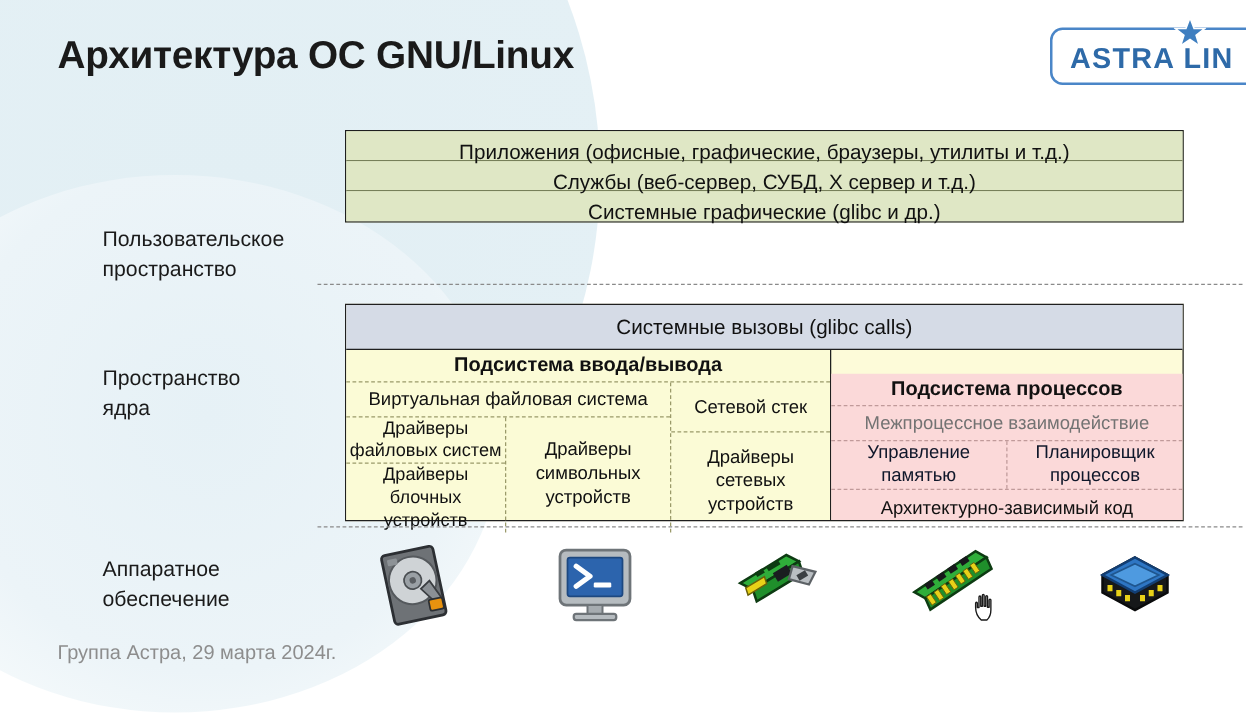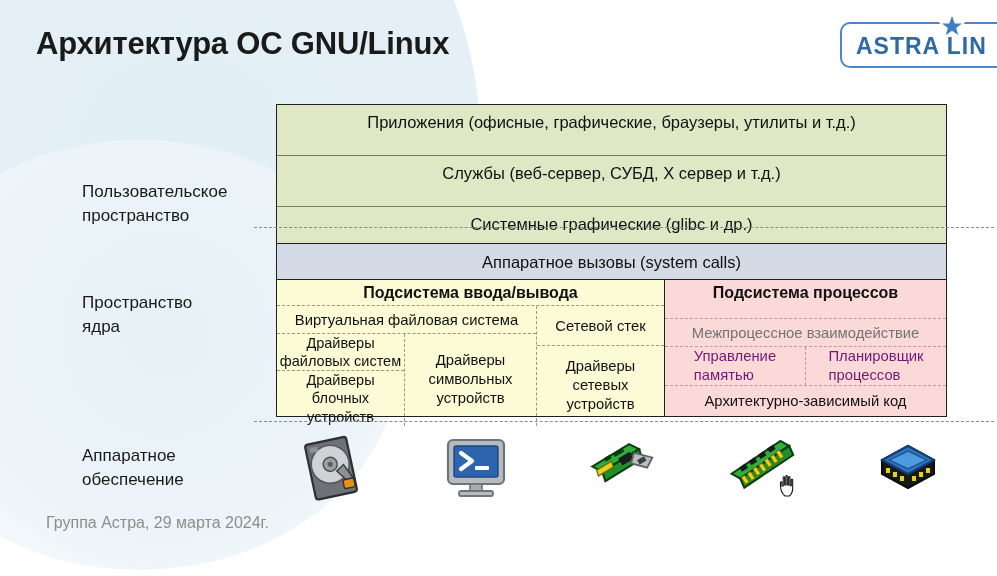--- a/index.html
+++ b/index.html
@@ -39,21 +39,21 @@
 
   #slide {
     position: absolute;
     inset: 0;
     z-index: 2;
   }
 
   
   #page-title {
     position: absolute;
-    left: 36px;
+    left: 46px;
     top: 26px;
     font-size: 31px;
     font-weight: bold;
     color: #1a1a1a;
     letter-spacing: -0.2px;
     white-space: nowrap;
   }
 
   
   #logo {
@@ -101,21 +101,21 @@
   #userspace {
     position: absolute;
     left: 276px;
     top: 104px;
     width: 671px;
     border: 1.6px solid #1f1f1f;
     box-sizing: border-box;
     background: #dfe7c5;
   }
   .us-row {
-    height: 51px;
+    height: 24px;
     line-height: 35px;
     text-align: center;
     font-size: 16.5px;
     color: #111;
     background: #dfe7c5;
     border-bottom: 1px solid #77805a;
     box-sizing: border-box;
   }
   .us-row:last-child { border-bottom: none; }
 
@@ -161,20 +161,21 @@
     box-sizing: border-box;
     display: flex;
     flex-direction: column;
   }
   #proc-subsystem {
     flex: 1;
     background: #fbd9d9;
     box-sizing: border-box;
     display: flex;
     flex-direction: column;
+    margin-top: 19px;
   }
   .subsys-title {
     height: 43px;
     line-height: 25px;
     text-align: center;
     font-size: 16px;
     font-weight: bold;
     color: #111;
     border-bottom: 1.2px dashed #9a9a6a;
     box-sizing: border-box;
@@ -281,23 +282,23 @@
     flex: 1;
     display: flex;
     border-bottom: 1.2px dashed #c09a9a;
     box-sizing: border-box;
   }
   #mem-mgmt, #scheduler {
     flex: 1;
     display: flex;
     align-items: center;
     justify-content: center;
-    text-align: left;
-    font-size: 14.8px;
-    color: #701a75;
+    text-align: center;
+    font-size: 14.8px;
+    color: #0f172a;
     line-height: 1.3;
     box-sizing: border-box;
   }
   #mem-mgmt { border-right: 1.2px dashed #c09a9a; }
   #arch-code {
     height: 30px;
     line-height: 30px;
     text-align: center;
     font-size: 14.8px;
     color: #111;
@@ -365,21 +366,21 @@
 
   <div id="userspace">
     <div class="us-row">Приложения (офисные, графические, браузеры, утилиты и т.д.)</div>
     <div class="us-row">Службы (веб-сервер, СУБД, X сервер и т.д.)</div>
     <div class="us-row">Системные графические (glibc и др.)</div>
   </div>
 
   <div class="divider" id="divider-top"></div>
 
   <div id="kernelspace">
-    <div id="syscalls">Аппаратное вызовы (system calls)</div>
+    <div id="syscalls">Системные вызовы (glibc calls)</div>
     <div id="kernel-cols">
 
       <div id="io-subsystem">
         <div class="subsys-title">Подсистема ввода/вывода</div>
         <div id="io-body">
           <div id="io-left">
             <div id="vfs">Виртуальная файловая система</div>
             <div id="io-drivers-row">
               <div id="io-fs-col">
                 <div class="io-cell" style="white-space: pre-line;">Драйверы

